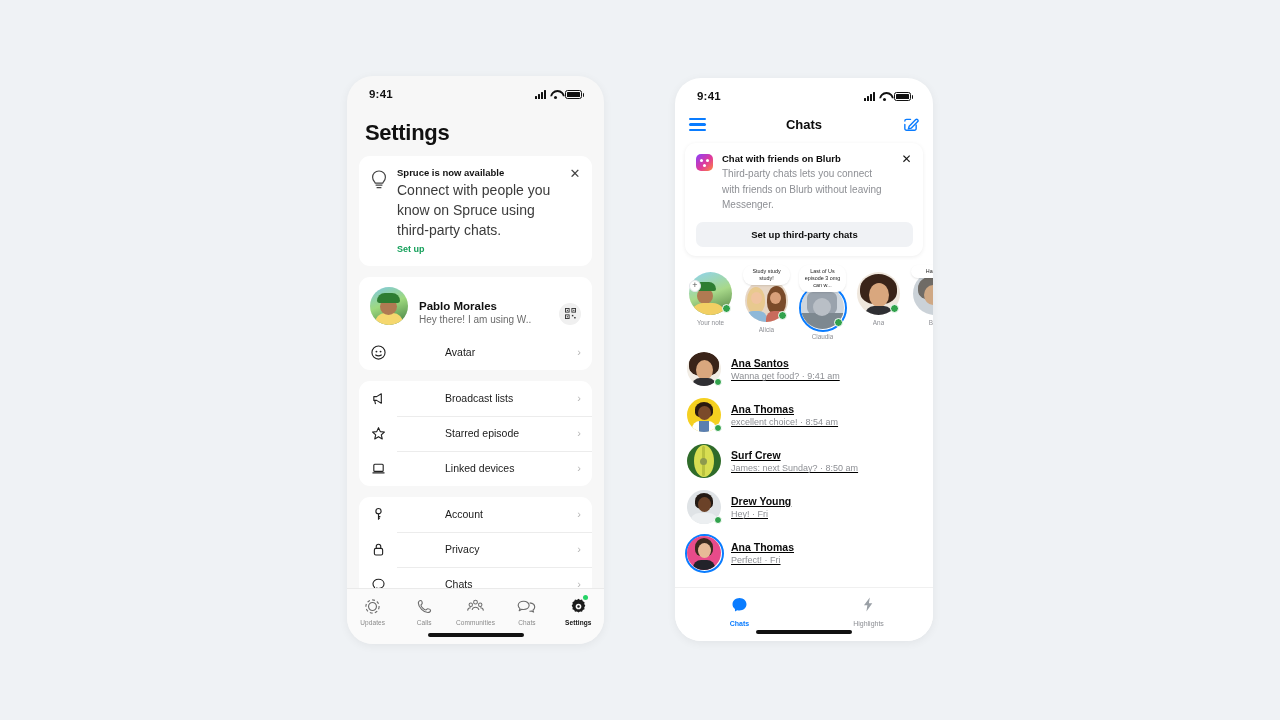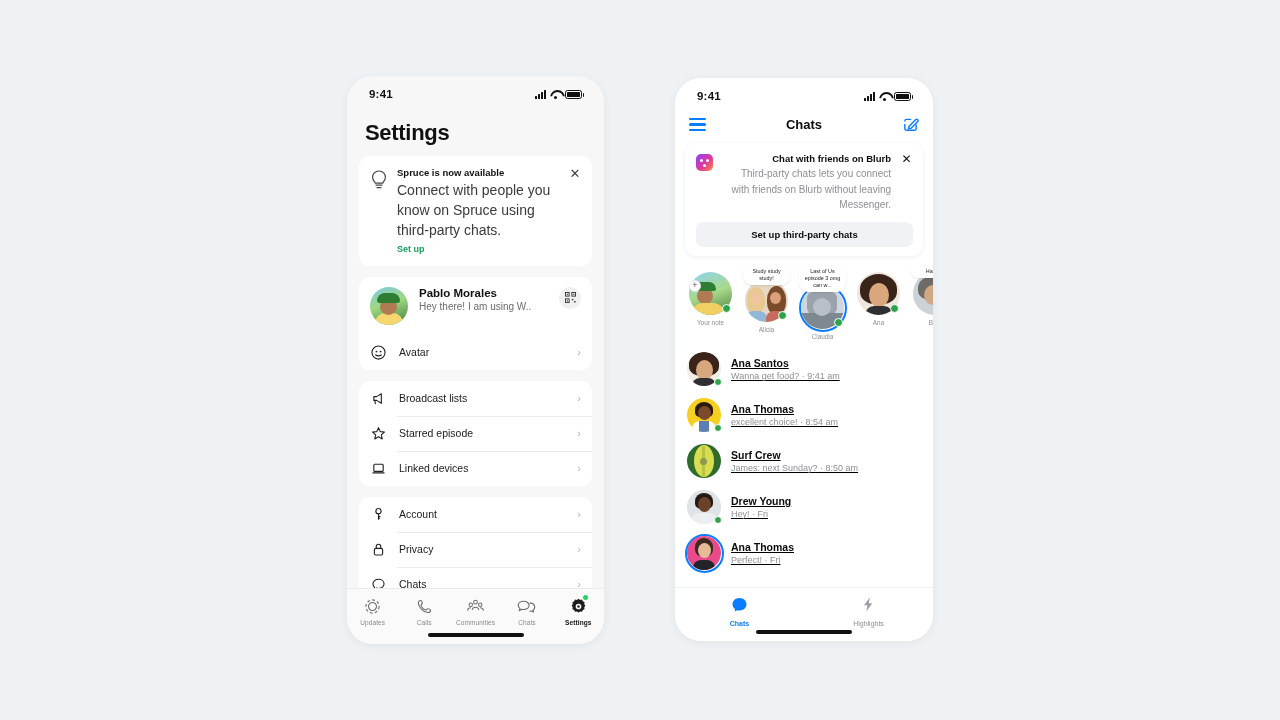--- a/index.html
+++ b/index.html
@@ -64,21 +64,21 @@
   }
   .promo { display: flex; padding: 11px 10px 12px 11px; gap: 9px; }
   .bulb { width: 18px; height: 22px; flex: none; position: relative; margin-top: 2px; }
   .bulb svg { display:block; }
   .promo-body { flex: 1; min-width: 0; }
   .promo-title { font-size: 9.5px; font-weight: bold; color: #111; margin-bottom: 3px; }
   .promo-desc { font-size: 14px; color: #3b3b3b; line-height: 1.42; }
   .promo-link { font-size: 9px; color: #14a05a; font-weight: bold; margin-top: 3px; display:block; }
   .promo-x { width: 14px; flex: none; color: #444; font-size: 13px; line-height: 1; text-align: center; cursor: pointer; }
 
-  .profile-row { display: flex; align-items: flex-start; gap: 11px; padding: 10px 11px; }
+  .profile-row { display: flex; align-items: flex-end; gap: 11px; padding: 10px 11px; }
   .avatar-lg {
     width: 38px; height: 38px; border-radius: 50%; flex: none;
     background: linear-gradient(160deg,#7ec8e3 0%,#9ed97f 45%,#3f7a3f 100%);
     position: relative; overflow: hidden;
   }
   .avatar-lg .face {
     position:absolute; left:10px; top:11px; width:17px; height:17px;
     background:#b07a52; border-radius:50%;
   }
   .avatar-lg .cap {
@@ -98,21 +98,21 @@
   }
 
   .srow {
     display: flex; align-items: center; gap: 12px;
     padding: 9px 11px; position: relative; cursor: pointer;
   }
   .srow + .srow:before {
     content:""; position:absolute; left:38px; right:0; top:0; height:1px; background:#ececec;
   }
   .srow .ico { width: 17px; height: 17px; flex: none; display:flex; align-items:center; justify-content:center; }
-  .srow .lbl { flex: 1; font-size: 10.5px; color: #1a1a1a; }
+  .srow .lbl { flex: 1; font-size: 10.5px; color: #1a1a1a; margin-left: 46px; }
   .chev { color: #b5b5b5; font-size: 11px; font-weight: 300; }
 
   
   .tabbar-wa {
     position: absolute; left: 0; right: 0; bottom: 0; height: 56px;
     background: #fafafa; border-top: 1px solid #eaeaea;
     display: flex; align-items: flex-start; padding-top: 7px;
   }
   .tab-wa { flex: 1; display: flex; flex-direction: column; align-items: center; gap: 3px; cursor: pointer; position: relative; }
   .tab-wa .t-ico { height: 20px; display: flex; align-items: center; }
@@ -143,21 +143,21 @@
   .mb-top { display: flex; gap: 9px; }
   .blurb-icon {
     width: 17px; height: 17px; border-radius: 5px; flex: none; margin-top: 1px;
     background: linear-gradient(135deg,#8a3ffc 0%,#e0399a 55%,#ff8a3d 100%);
     position: relative;
   }
   .blurb-icon b { position:absolute; width:3px; height:3px; background:#fff; border-radius:50%; }
   .blurb-icon b:nth-child(1){ left:4px; top:4.5px; }
   .blurb-icon b:nth-child(2){ left:10px; top:4.5px; }
   .blurb-icon b:nth-child(3){ left:7px; top:9.5px; }
-  .mb-body { flex: 1; min-width: 0; text-align: right; }
+  .mb-body { flex: 1; min-width: 0; }
   .mb-title { font-size: 9.5px; font-weight: bold; color: #0b0b0b; margin-bottom: 2px; }
   .mb-desc { font-size: 10px; color: #8d8f94; line-height: 1.55; }
   .mb-x { width: 13px; flex:none; text-align:center; font-size: 12px; color:#111; cursor:pointer; line-height: 1; }
   .mb-cta {
     margin-top: 9px; background: #f0f2f5; border-radius: 7px; text-align: center;
     padding: 7px 0; font-size: 9.5px; font-weight: bold; color: #0b0b0b; cursor: pointer;
   }
 
   .notes-row {
     display: flex; gap: 9px; padding: 9px 0 4px 12px; overflow: hidden;

